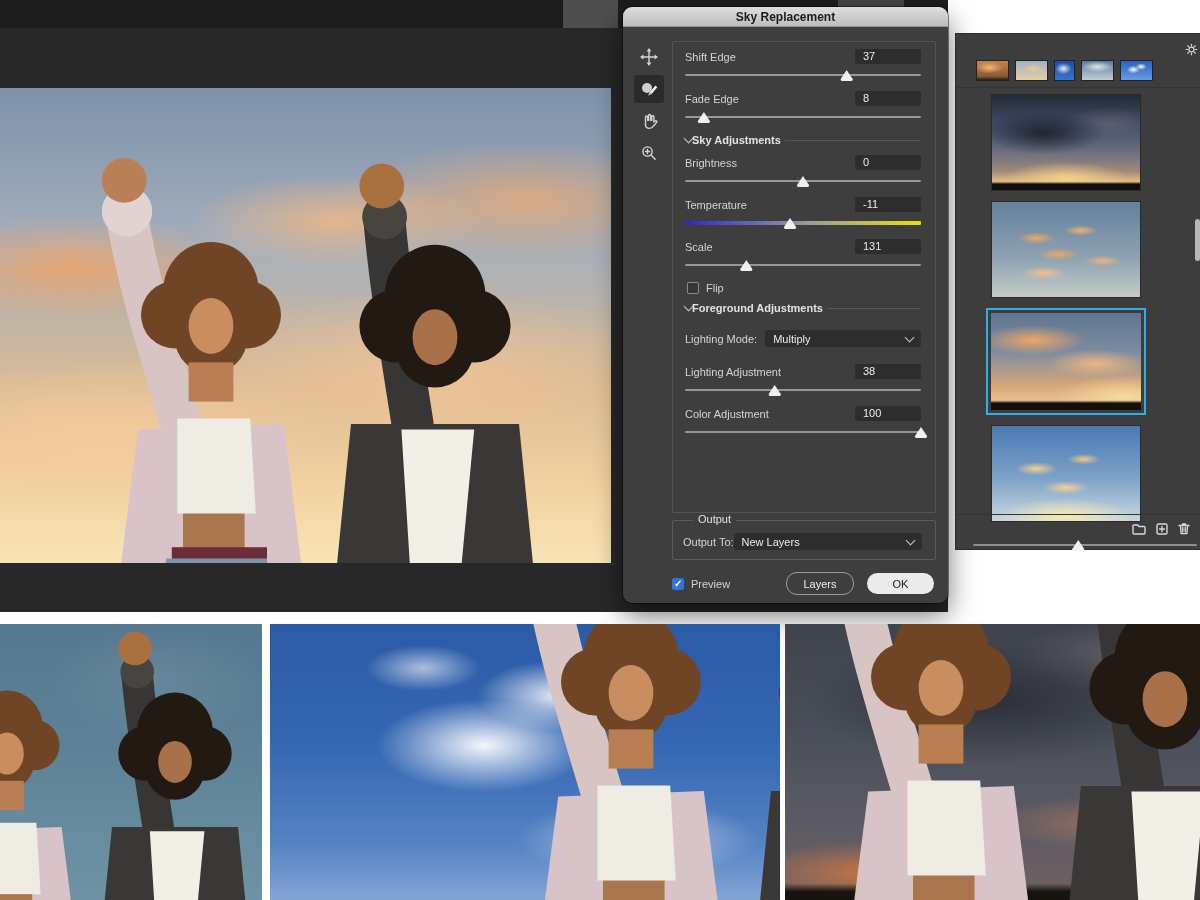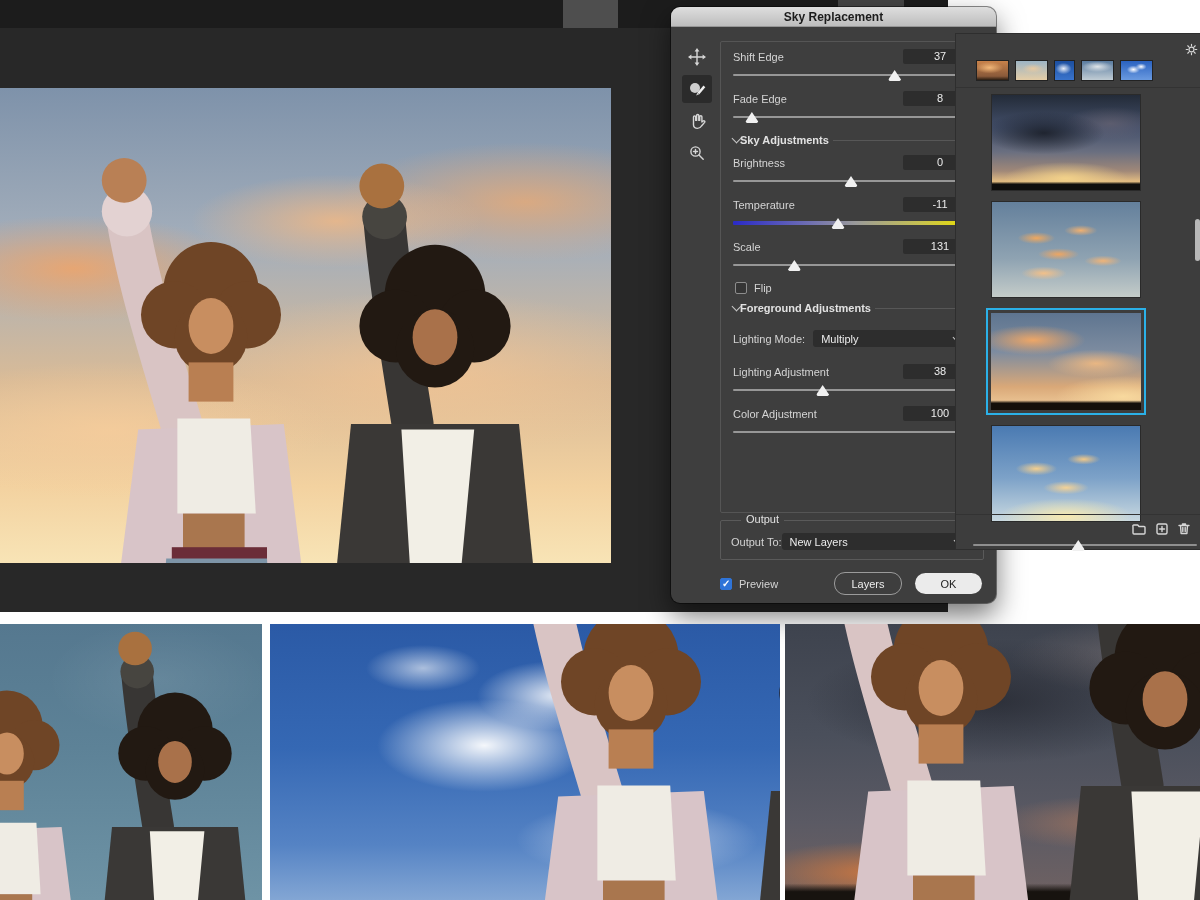--- a/index.html
+++ b/index.html
@@ -36,21 +36,21 @@
   .scene-out-c{left:785px;top:624px;width:415px;height:276px;}
   .scene-out-c .sky{background:
       linear-gradient(0deg,#17130f 0%,#17130f 3%, transparent 6%),
       radial-gradient(45% 16% at 22% 90%, rgba(216,122,60,.85), transparent 70%),
       radial-gradient(40% 14% at 78% 72%, rgba(198,130,92,.55), transparent 70%),
       radial-gradient(60% 30% at 50% 28%, rgba(28,30,38,.6), transparent 75%),
       radial-gradient(48% 20% at 88% 12%, rgba(168,148,142,.35), transparent 70%),
       linear-gradient(180deg,#3e434e 0%,#4a4f5b 40%,#5b5a64 72%,#706262 100%);}
   
   .dialog{position:absolute;left:623px;top:7px;width:325px;height:596px;background:#3e3e3e;
-          border-radius:9px;box-shadow:0 12px 28px rgba(0,0,0,.55),0 0 0 1px rgba(0,0,0,.45);margin-left:48px;}
+          border-radius:9px;box-shadow:0 12px 28px rgba(0,0,0,.55),0 0 0 1px rgba(0,0,0,.45);}
   .titlebar{position:absolute;left:0;top:0;right:0;height:19px;border-radius:9px 9px 0 0;
             background:linear-gradient(180deg,#dedede,#bdbdbd);border-bottom:1px solid #969696;
             display:flex;align-items:center;justify-content:center;
             font-size:12px;font-weight:700;color:#1c1c1c;}
   .dlg-body{position:absolute;left:0;top:20px;right:0;bottom:0;font-size:11px;color:#d4d4d4;}
   .tools{position:absolute;left:8px;top:16px;width:36px;display:flex;flex-direction:column;align-items:center;gap:4px;}
   .tool{width:30px;height:28px;display:flex;align-items:center;justify-content:center;border-radius:3px;}
   .tool.selected{background:#2b2b2b;}
   .tool svg{display:block;}
   .content{position:absolute;left:49px;top:14px;width:264px;height:472px;
@@ -60,21 +60,21 @@
   .sky-thumb{position:relative;width:122px;height:86px;border:1px solid #242424;overflow:hidden;background:
       linear-gradient(0deg,#140f0a 0%,#140f0a 5%, transparent 8%),
       radial-gradient(50% 22% at 28% 28%, rgba(244,168,100,.95), transparent 70%),
       radial-gradient(45% 20% at 70% 52%, rgba(246,188,128,.85), transparent 72%),
       radial-gradient(60% 28% at 88% 86%, rgba(250,220,160,.9), transparent 75%),
       linear-gradient(180deg,#5e7590 0%,#7d8ca0 40%,#d9a878 76%,#f2cf9e 100%);}
   .sky-scroll{width:7px;height:86px;margin-left:2px;border-radius:3px;background:linear-gradient(180deg,#d2d2d2,#aeaeae);}
   .chev{width:6px;height:6px;border-right:1.6px solid #c9c9c9;border-bottom:1.6px solid #c9c9c9;
         transform:rotate(45deg);display:inline-block;}
   .sky-chev{margin-left:22px;margin-top:-4px;width:7px;height:7px;}
-  .lv-row{display:flex;justify-content:space-between;align-items:center;height:15px;margin-bottom:5px;text-align:center;}
+  .lv-row{display:flex;justify-content:space-between;align-items:center;height:15px;margin-bottom:5px;}
   .val{width:58px;height:15px;background:#2d2d2d;border-radius:2px;color:#ececec;
        line-height:15px;padding-left:8px;}
   .slider{position:relative;height:12px;margin-bottom:10px;}
   .track{position:absolute;left:0;right:0;top:5px;height:2px;background:#979797;border-radius:1px;}
   .track.temp{top:4px;height:4px;background:linear-gradient(90deg,#2a2ac8 0%,#6a6ab4 30%,#9a9a9a 52%,#c8c24e 80%,#e9df00 100%);}
   .thumb{position:absolute;top:1px;width:13px;height:11px;transform:translateX(-50%);
          background:#f0f0f0;clip-path:polygon(50% 0,100% 88%,88% 100%,12% 100%,0 88%);}
   .sect{display:flex;align-items:center;height:14px;margin:6px 0 8px 0;color:#e2e2e2;font-weight:700;}
   .sect .chev{margin-top:-3px;}
   .sect .rule{flex:1;border-top:1px solid #575757;margin-left:4px;}

